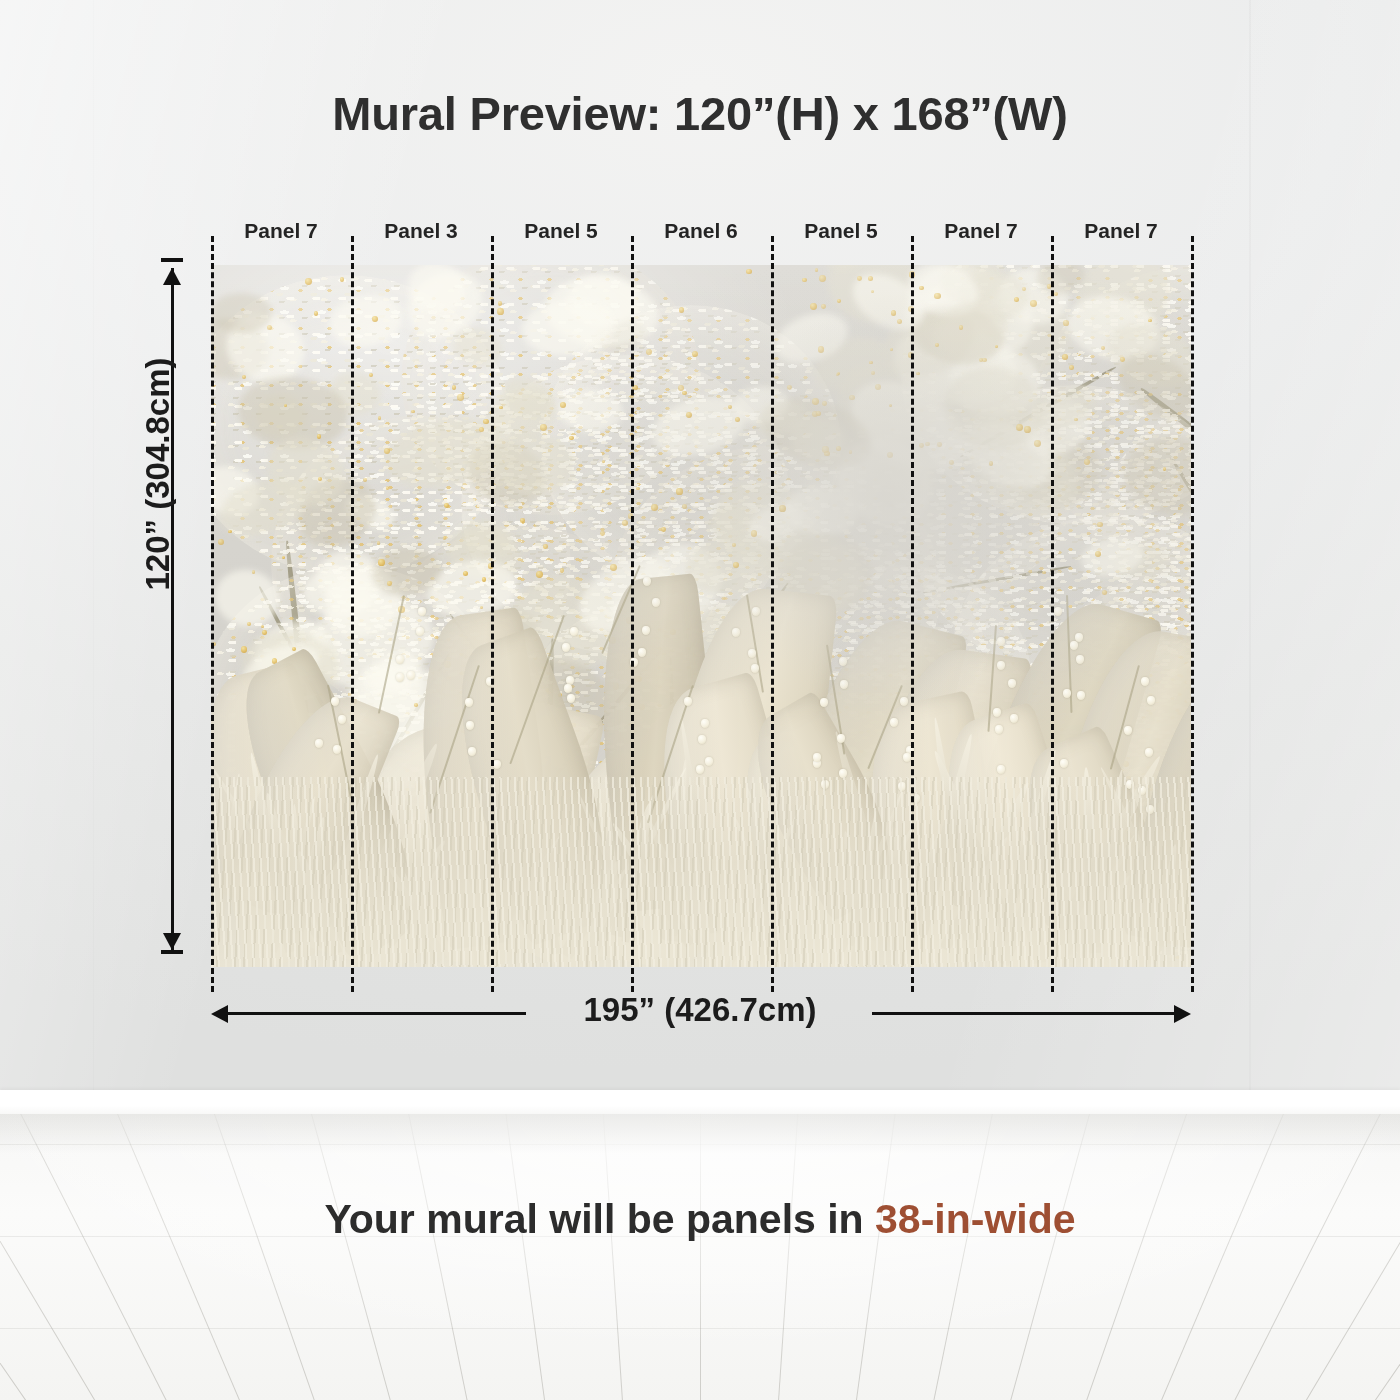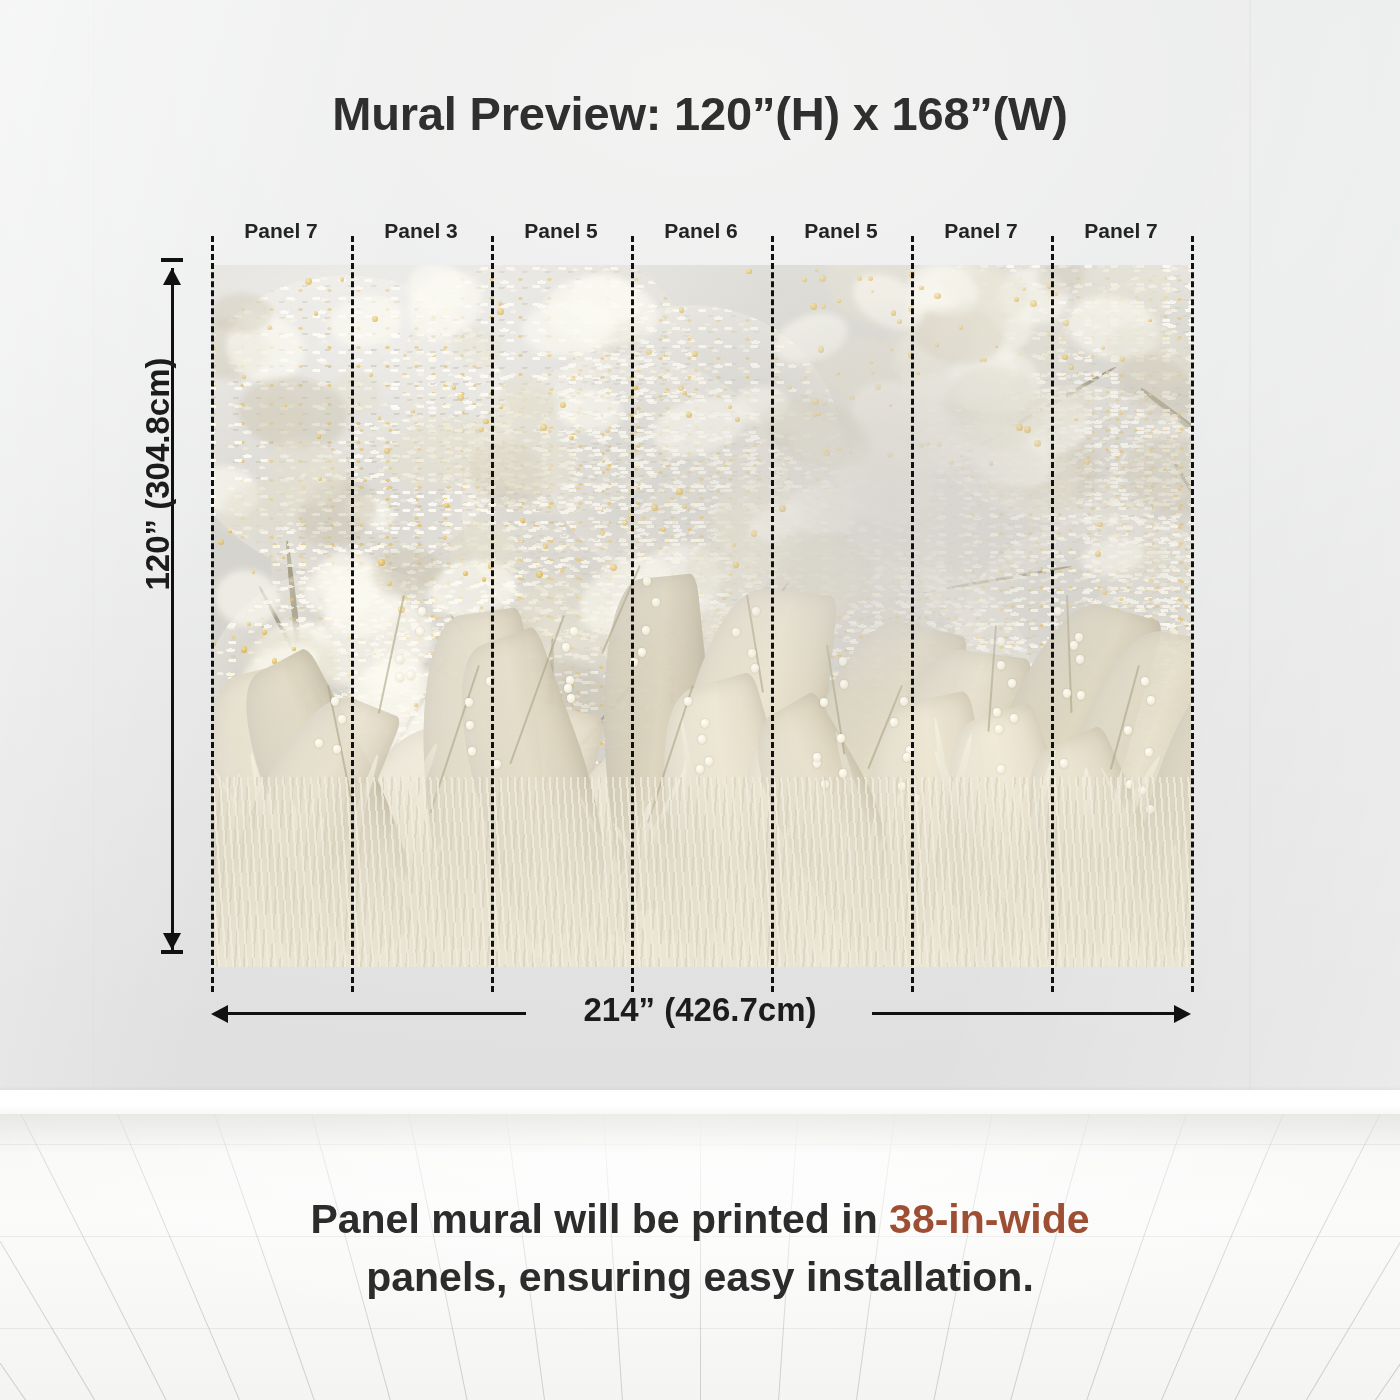--- a/index.html
+++ b/index.html
@@ -757,21 +757,21 @@
   <div class="arrow-up" style="top:268px;"></div>
   <div id="dim-v-line"></div>
   <div class="arrow-down" style="top:933px;"></div>
   <div class="cap-h" style="top:950px;"></div>
   <div id="dim-v-label">120” (304.8cm)</div>
 </div>
 
 <div id="dim-h">
   <div class="arrow-left" style="left:211px;"></div>
   <div id="dim-h-left"></div>
-  <div id="dim-h-label">214” (426.7cm)</div>
+  <div id="dim-h-label">195” (426.7cm)</div>
   <div id="dim-h-right"></div>
   <div class="arrow-right" style="left:1174px;"></div>
 </div>
 
 <div id="baseboard"></div>
 <div id="floor">
   <div id="floor-planks">
       <div class="plank" style="left: -200px; transform: rotate(-34.6154deg);"></div>
       <div class="plank" style="left: -100px; transform: rotate(-30.7692deg);"></div>
       <div class="plank" style="left: 0px; transform: rotate(-26.9231deg);"></div>
@@ -792,15 +792,14 @@
       <div class="plank" style="left: 1500px; transform: rotate(30.7692deg);"></div>
       <div class="plank" style="left: 1600px; transform: rotate(34.6154deg);"></div>
       <div style="position: absolute; left: 0px; width: 1400px; height: 1px; background: rgba(150, 148, 140, 0.16); top: 30px;"></div>
       <div style="position: absolute; left: 0px; width: 1400px; height: 1px; background: rgba(150, 148, 140, 0.16); top: 122px;"></div>
       <div style="position: absolute; left: 0px; width: 1400px; height: 1px; background: rgba(150, 148, 140, 0.16); top: 214px;"></div>
     </div>
   <div id="floor-shade"></div>
 </div>
 
 <div id="caption">
-  <span>Panel mural will be printed in </span><span class="hl">38-in-wide</span><br>
-  <span>panels, ensuring easy installation.</span>
+  <span>Your mural will be panels in </span><span class="hl">38-in-wide</span><br>
 </div>
 
 </body></html>

